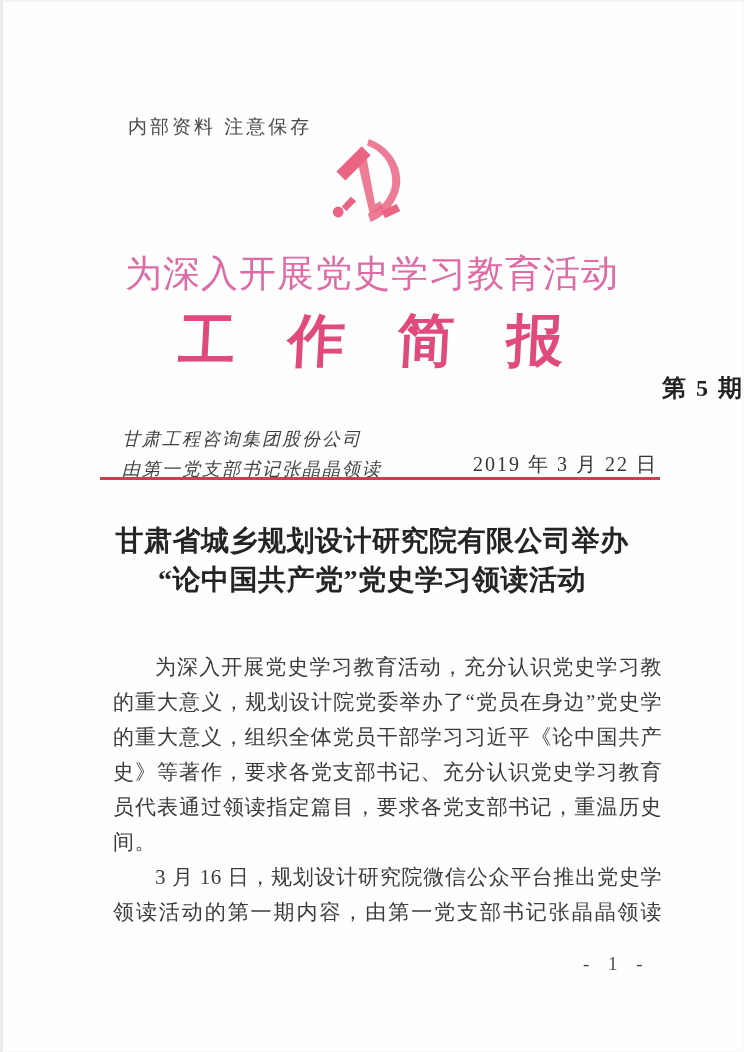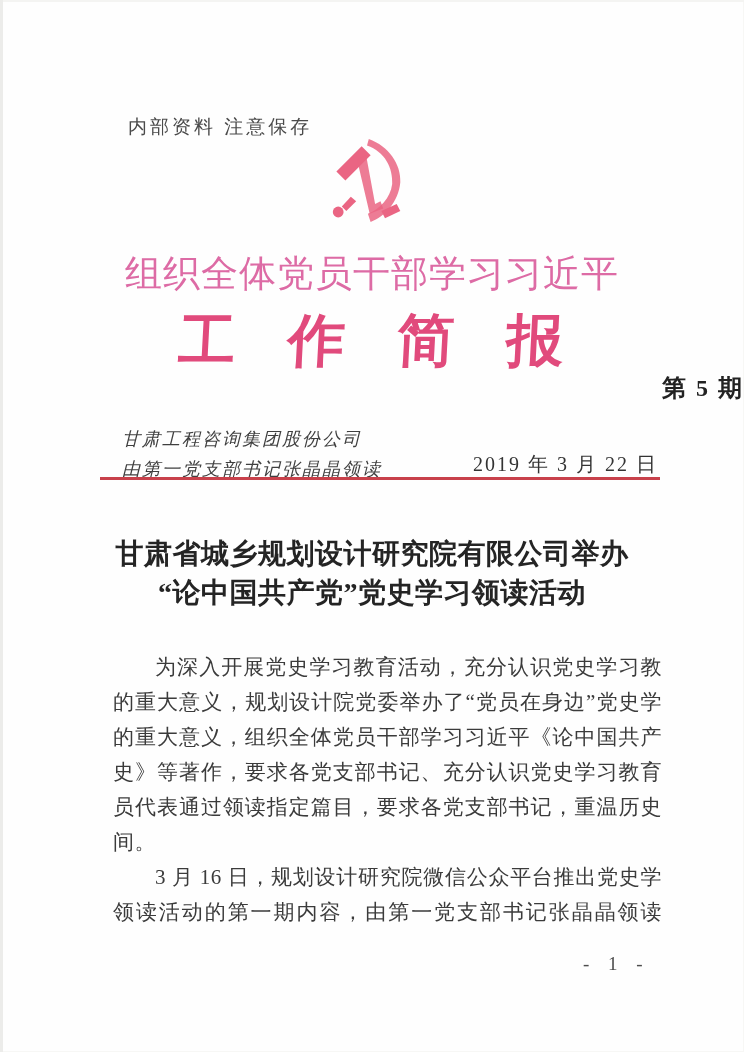--- a/index.html
+++ b/index.html
@@ -44,21 +44,21 @@
     position:absolute; right:86px; top:451px;
     font-size:20px; letter-spacing:2px; color:#333;
   }
   .red-rule {
     position:absolute; left:100px; right:84px; top:477px; height:3px;
     background:var(--rule-red,#c8414b); border:none; margin:0;
   }
   .article-title {
     position:absolute; left:80px; top:521px; width:584px;
     text-align:center; font-size:28px; font-weight:bold; line-height:39px;
-    letter-spacing:0.5px; color:#242424;margin-top:13px;
+    letter-spacing:0.5px; color:#242424;
   }
   .body-text {
     position:absolute; left:100px; top:650px; width:562px;
     font-size:21px; line-height:35px; letter-spacing:0.5px; color:#3b3b3b;
   }
   .body-line { text-align:justify; text-align-last:justify; height:35px; overflow:hidden;margin-left:13px; }
   .body-line.indent { text-indent:2em; }
   .body-line.last { text-align-last:left; }
   .page-number {
     position:absolute; left:583px; top:953px;
@@ -80,21 +80,21 @@
 
     <path d="M12,77 L22,66 L28,71 L17,82 Z"></path>
 
     <circle cx="8" cy="83" r="6"></circle>
 
     <path d="M6,38 L34,10 L44,20 L16,48 Z"></path>
 
     <path class="tone" d="M29,25 L39,20 L49,74 L55,71 L58,79 L43,85 Z"></path>
   </svg>
 
-  <div class="masthead">组织全体党员干部学习习近平</div>
+  <div class="masthead">为深入开展党史学习教育活动</div>
 
   <div class="banner">工 作 简 报</div>
 
   <div class="issue">第 5 期</div>
 
   <div class="issuer">
     <div>甘肃工程咨询集团股份公司</div>
     <div>由第一党支部书记张晶晶领读</div>
   </div>
 

